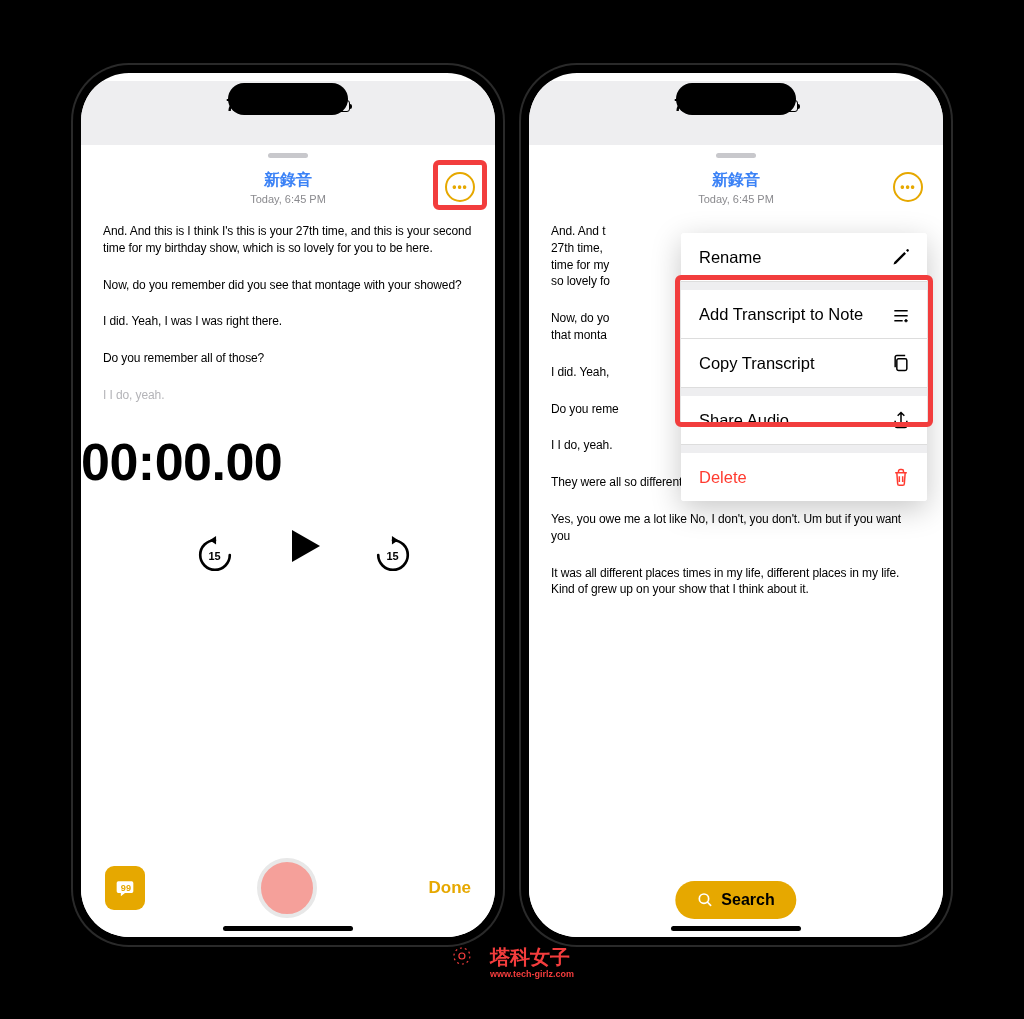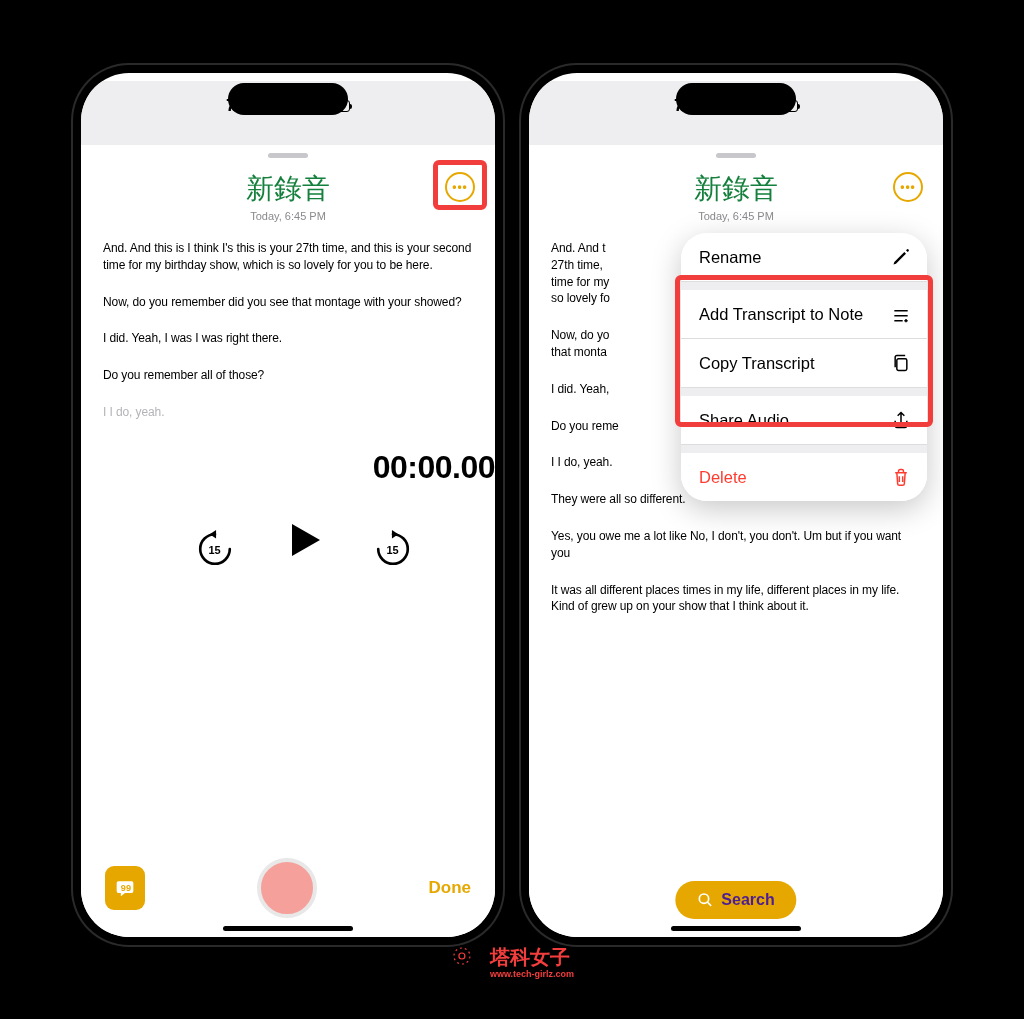--- a/index.html
+++ b/index.html
@@ -75,21 +75,21 @@
       border-radius: 14px 14px 0 0;
       height: calc(100% - 72px);
       position: relative;
       overflow: hidden;
     }
     .sheet-handle {
       width: 40px; height: 5px; background:#c8c8cc; border-radius: 3px;
       margin: 8px auto 0;
     }
     .header { text-align:center; padding: 12px 16px 18px; position: relative; }
-    .title { font-size: 28px; font-weight: 400; color:#15803d; }
+    .title { font-size: 16px; font-weight: 700; color:#3b82f6; }
     .subtitle { font-size: 11px; color:#8a8a8e; margin-top: 2px; }
     .more-btn {
       position: absolute; right: 20px; top: 14px;
       width: 30px; height: 30px; border-radius: 50%;
       border: 2px solid #e6a800;
       display: flex; align-items: center; justify-content: center;
       background: #fff;
     }
     .more-dots { font-size: 12px; font-weight: 800; color: #e6a800; letter-spacing: 1px; }
     .red-highlight {
@@ -98,21 +98,21 @@
     .transcript {
       padding: 0 22px;
       font-size: 12px;
       line-height: 1.4;
       color: #000;
       letter-spacing: -0.1px;
     }
     .transcript p { margin-bottom: 20px; }
     .transcript .muted { color:#b4b4b8; }
     .timer {
-      text-align:right; font-size: 32px; font-weight: 600;
+      text-align:left; font-size: 52px; font-weight: 600;
       margin-top: 28px; letter-spacing: -0.5px;
       font-variant-numeric: tabular-nums;
     }
     .controls {
       display:flex; justify-content:center; align-items:flex-end; gap:46px;
       margin-top: 30px;
       padding-left: 31px;
     }
     .skip { width: 38px; height: 38px; position: relative; }
     .skip svg { width: 100%; height: 100%; }
@@ -132,36 +132,36 @@
       width: 60px; height: 60px; border-radius: 50%;
       background:#f5a09a; border: 4px solid #e8e8e8;
     }
     .done-btn { font-size: 17px; font-weight: 600; color:#e6a800; }
     .home-indicator {
       position: absolute; bottom: 6px; left: 50%; transform: translateX(-50%);
       width: 130px; height: 5px; background:#000; border-radius: 3px;
     }
     .menu {
       position:absolute; top: 88px; right: 16px; width: 246px;
-      background: rgba(248,248,250,0.98); border-radius: 26px; overflow:hidden;
+      background: rgba(248,248,250,0.98); border-radius: 3px; overflow:hidden;
       box-shadow: 0 8px 30px rgba(0,0,0,0.22);
       z-index: 50;
     }
     .menu-item {
       padding: 14px 16px 14px 18px; display:flex; align-items:center; justify-content:space-between;
       font-size: 16.5px; background:#fff;
     }
     .menu-item:not(:last-child) { border-bottom: 0.5px solid #ddd; }
     .menu-sep { height: 8px; background:#eeeef0; }
     .menu-item.destructive { color:#ff3b30; }
     .menu-icon { width: 20px; height: 20px; display:flex; align-items:center; justify-content:center; }
     .menu-icon svg { width: 100%; height: 100%; }
     .search-pill {
       position:absolute; bottom: 18px; left:50%; transform:translateX(-50%);
-      background:#e6a800; color:#4c1d95; font-weight:600; font-size:16px;
+      background:#e6a800; color:#000000; font-weight:600; font-size:16px;
       padding: 10px 22px; border-radius: 22px;
       display:flex; align-items:center; gap:8px;
       z-index: 30;
     }
     .watermark {
       position:absolute; left:50%; transform:translateX(-50%);
       bottom: 40px; display:flex; align-items:flex-start; gap:16px;
       color:#f43d3d; font-size:20px; font-weight:700;
       z-index: 200;
     }

